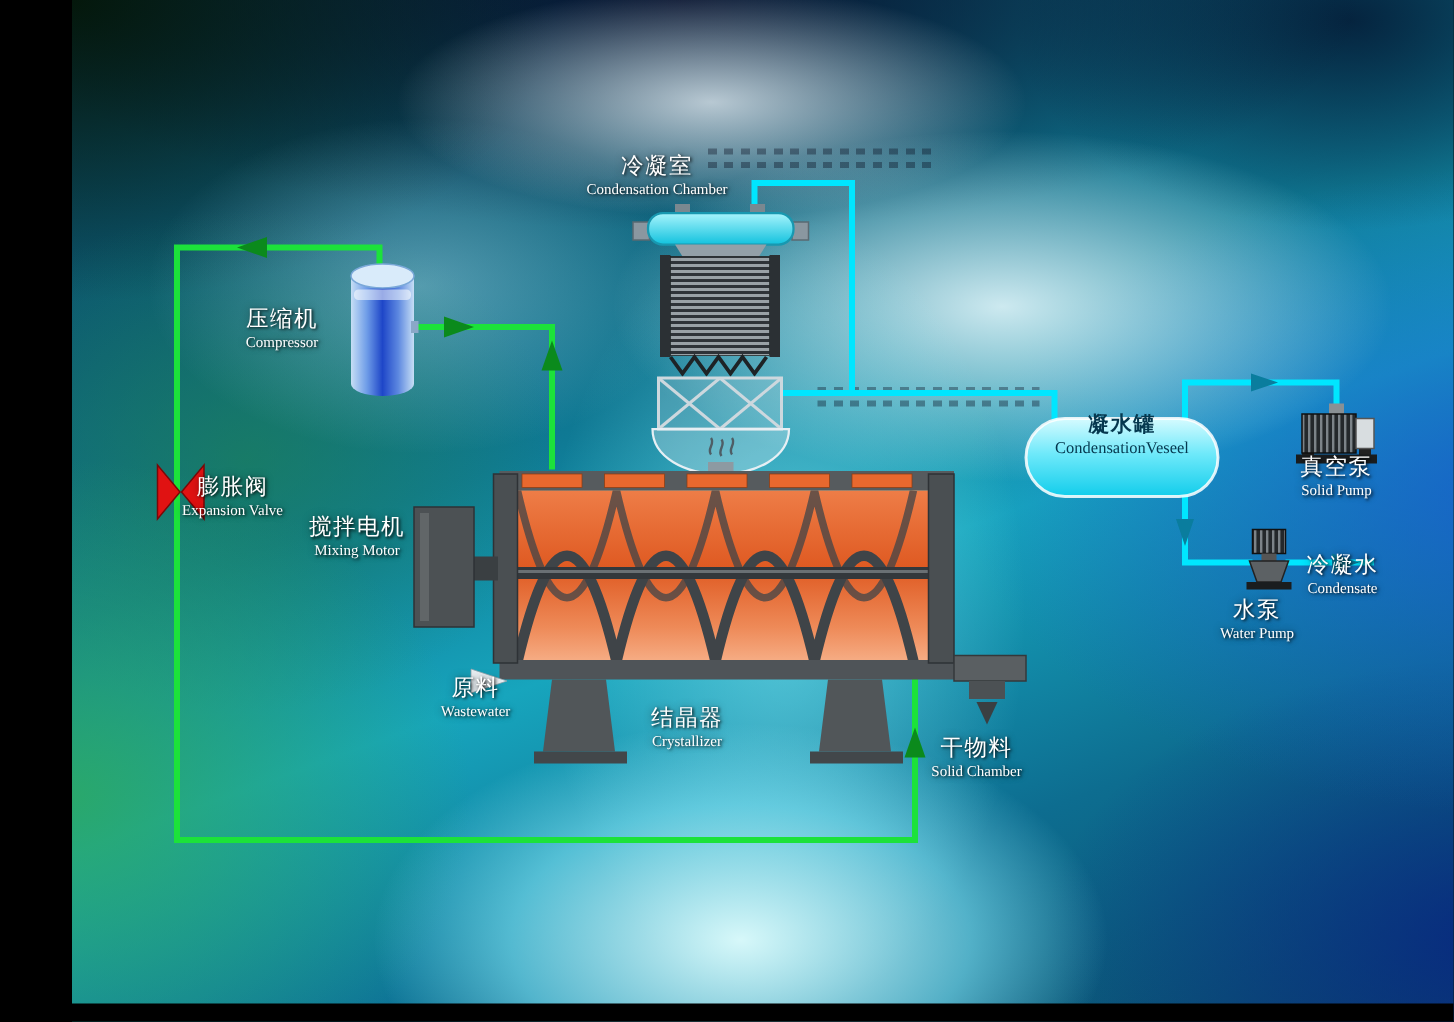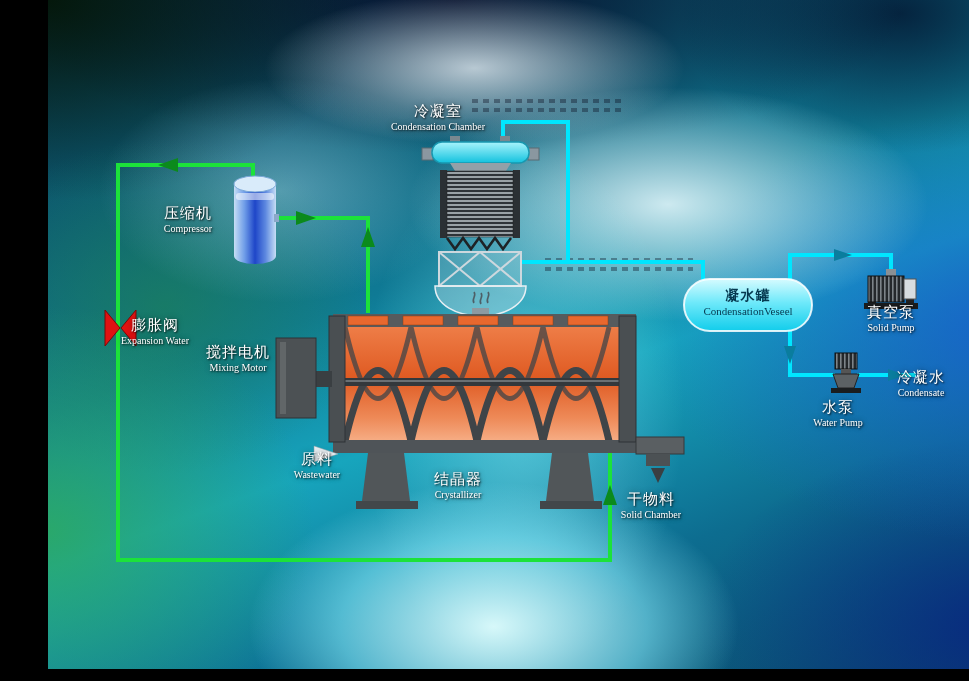--- a/index.html
+++ b/index.html
@@ -216,21 +216,21 @@
     <div class="en">Condensation Chamber</div>
   </div>
 
   <div class="lbl" style="left:140px;top:205px">
     <div class="zh">压缩机</div>
     <div class="en">Compressor</div>
   </div>
 
   <div class="lbl" style="left:107px;top:317px">
     <div class="zh">膨胀阀</div>
-    <div class="en">Expansion Water</div>
+    <div class="en">Expansion Valve</div>
   </div>
 
   <div class="lbl" style="left:190px;top:344px">
     <div class="zh">搅拌电机</div>
     <div class="en">Mixing Motor</div>
   </div>
 
   <div class="lbl" style="left:269px;top:451px">
     <div class="zh">原料</div>
     <div class="en">Wastewater</div>
@@ -239,34 +239,34 @@
   <div class="lbl" style="left:410px;top:471px">
     <div class="zh">结晶器</div>
     <div class="en">Crystallizer</div>
   </div>
 
   <div class="lbl" style="left:603px;top:491px">
     <div class="zh">干物料</div>
     <div class="en">Solid Chamber</div>
   </div>
 
-  <div class="lbl dark" style="left:700px;top:287px">
+  <div class="lbl dark" style="left:700px;top:275px">
     <div class="zh">凝水罐</div>
     <div class="en">CondensationVeseel</div>
   </div>
 
   <div class="lbl" style="left:843px;top:304px">
     <div class="zh">真空泵</div>
     <div class="en">Solid Pump</div>
   </div>
 
   <div class="lbl" style="left:790px;top:399px">
     <div class="zh">水泵</div>
     <div class="en">Water Pump</div>
   </div>
 
-  <div class="lbl" style="left:873px;top:369px">
+  <div class="lbl" style="left:847px;top:369px">
     <div class="zh">冷凝水</div>
     <div class="en">Condensate</div>
   </div>
 
   <div class="bottombar"></div>
 </div>
 
 </body></html>

